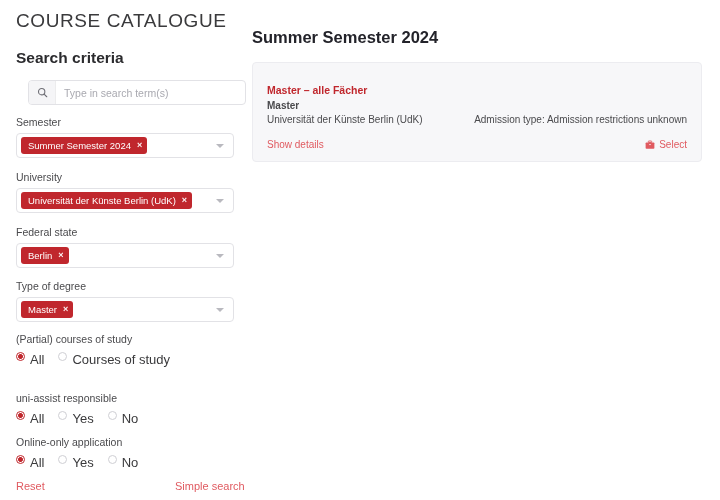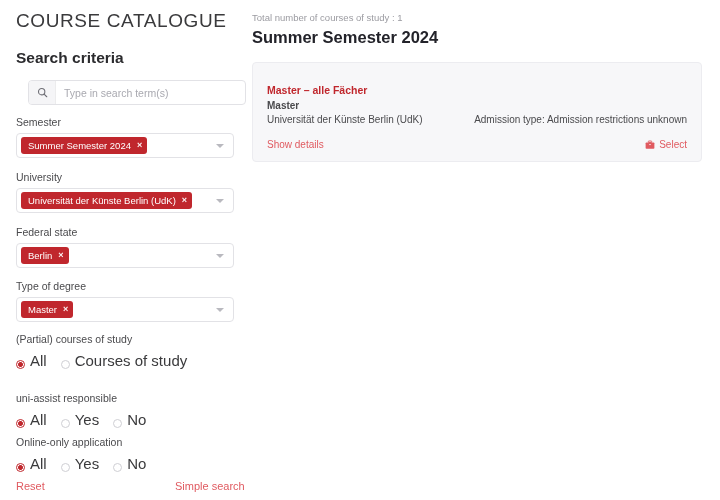--- a/index.html
+++ b/index.html
@@ -146,22 +146,22 @@
   }
   .radio-row {
     position: absolute;
     left: 16px;
     display: flex;
     align-items: center;
     gap: 0;
   }
   .radio-item {
     display: inline-flex;
-    align-items: flex-end;
-    font-size: 15px;
+    align-items: flex-start;
+    font-size: 13px;
     color: #3a3a3c;
     margin-right: 14px;
     cursor: pointer;
   }
   .radio-dot {
     width: 9px;
     height: 9px;
     border-radius: 50%;
     border: 1.4px solid #cfcfd4;
     background: #ffffff;
@@ -362,21 +362,20 @@
         <span>No</span>
       </span>
     </div>
 
     <div class="link-red" style="left:16px; top:480px;">Reset</div>
     <div class="link-red" style="left:175px; top:480px;">Simple search</div>
   </div>
 
   <div class="content">
 
-    <div class="total-count">Total number of courses of study : 1</div>
     <div class="semester-heading">Summer Semester 2024</div>
 
     <div class="result-card">
       <div class="card-title">Master – alle Fächer</div>
       <div class="card-degree">Master</div>
       <div class="card-row">
         <div class="card-uni">Universität der Künste Berlin (UdK)</div>
         <div class="card-admission">Admission type: Admission restrictions unknown</div>
       </div>
       <div class="card-actions">

